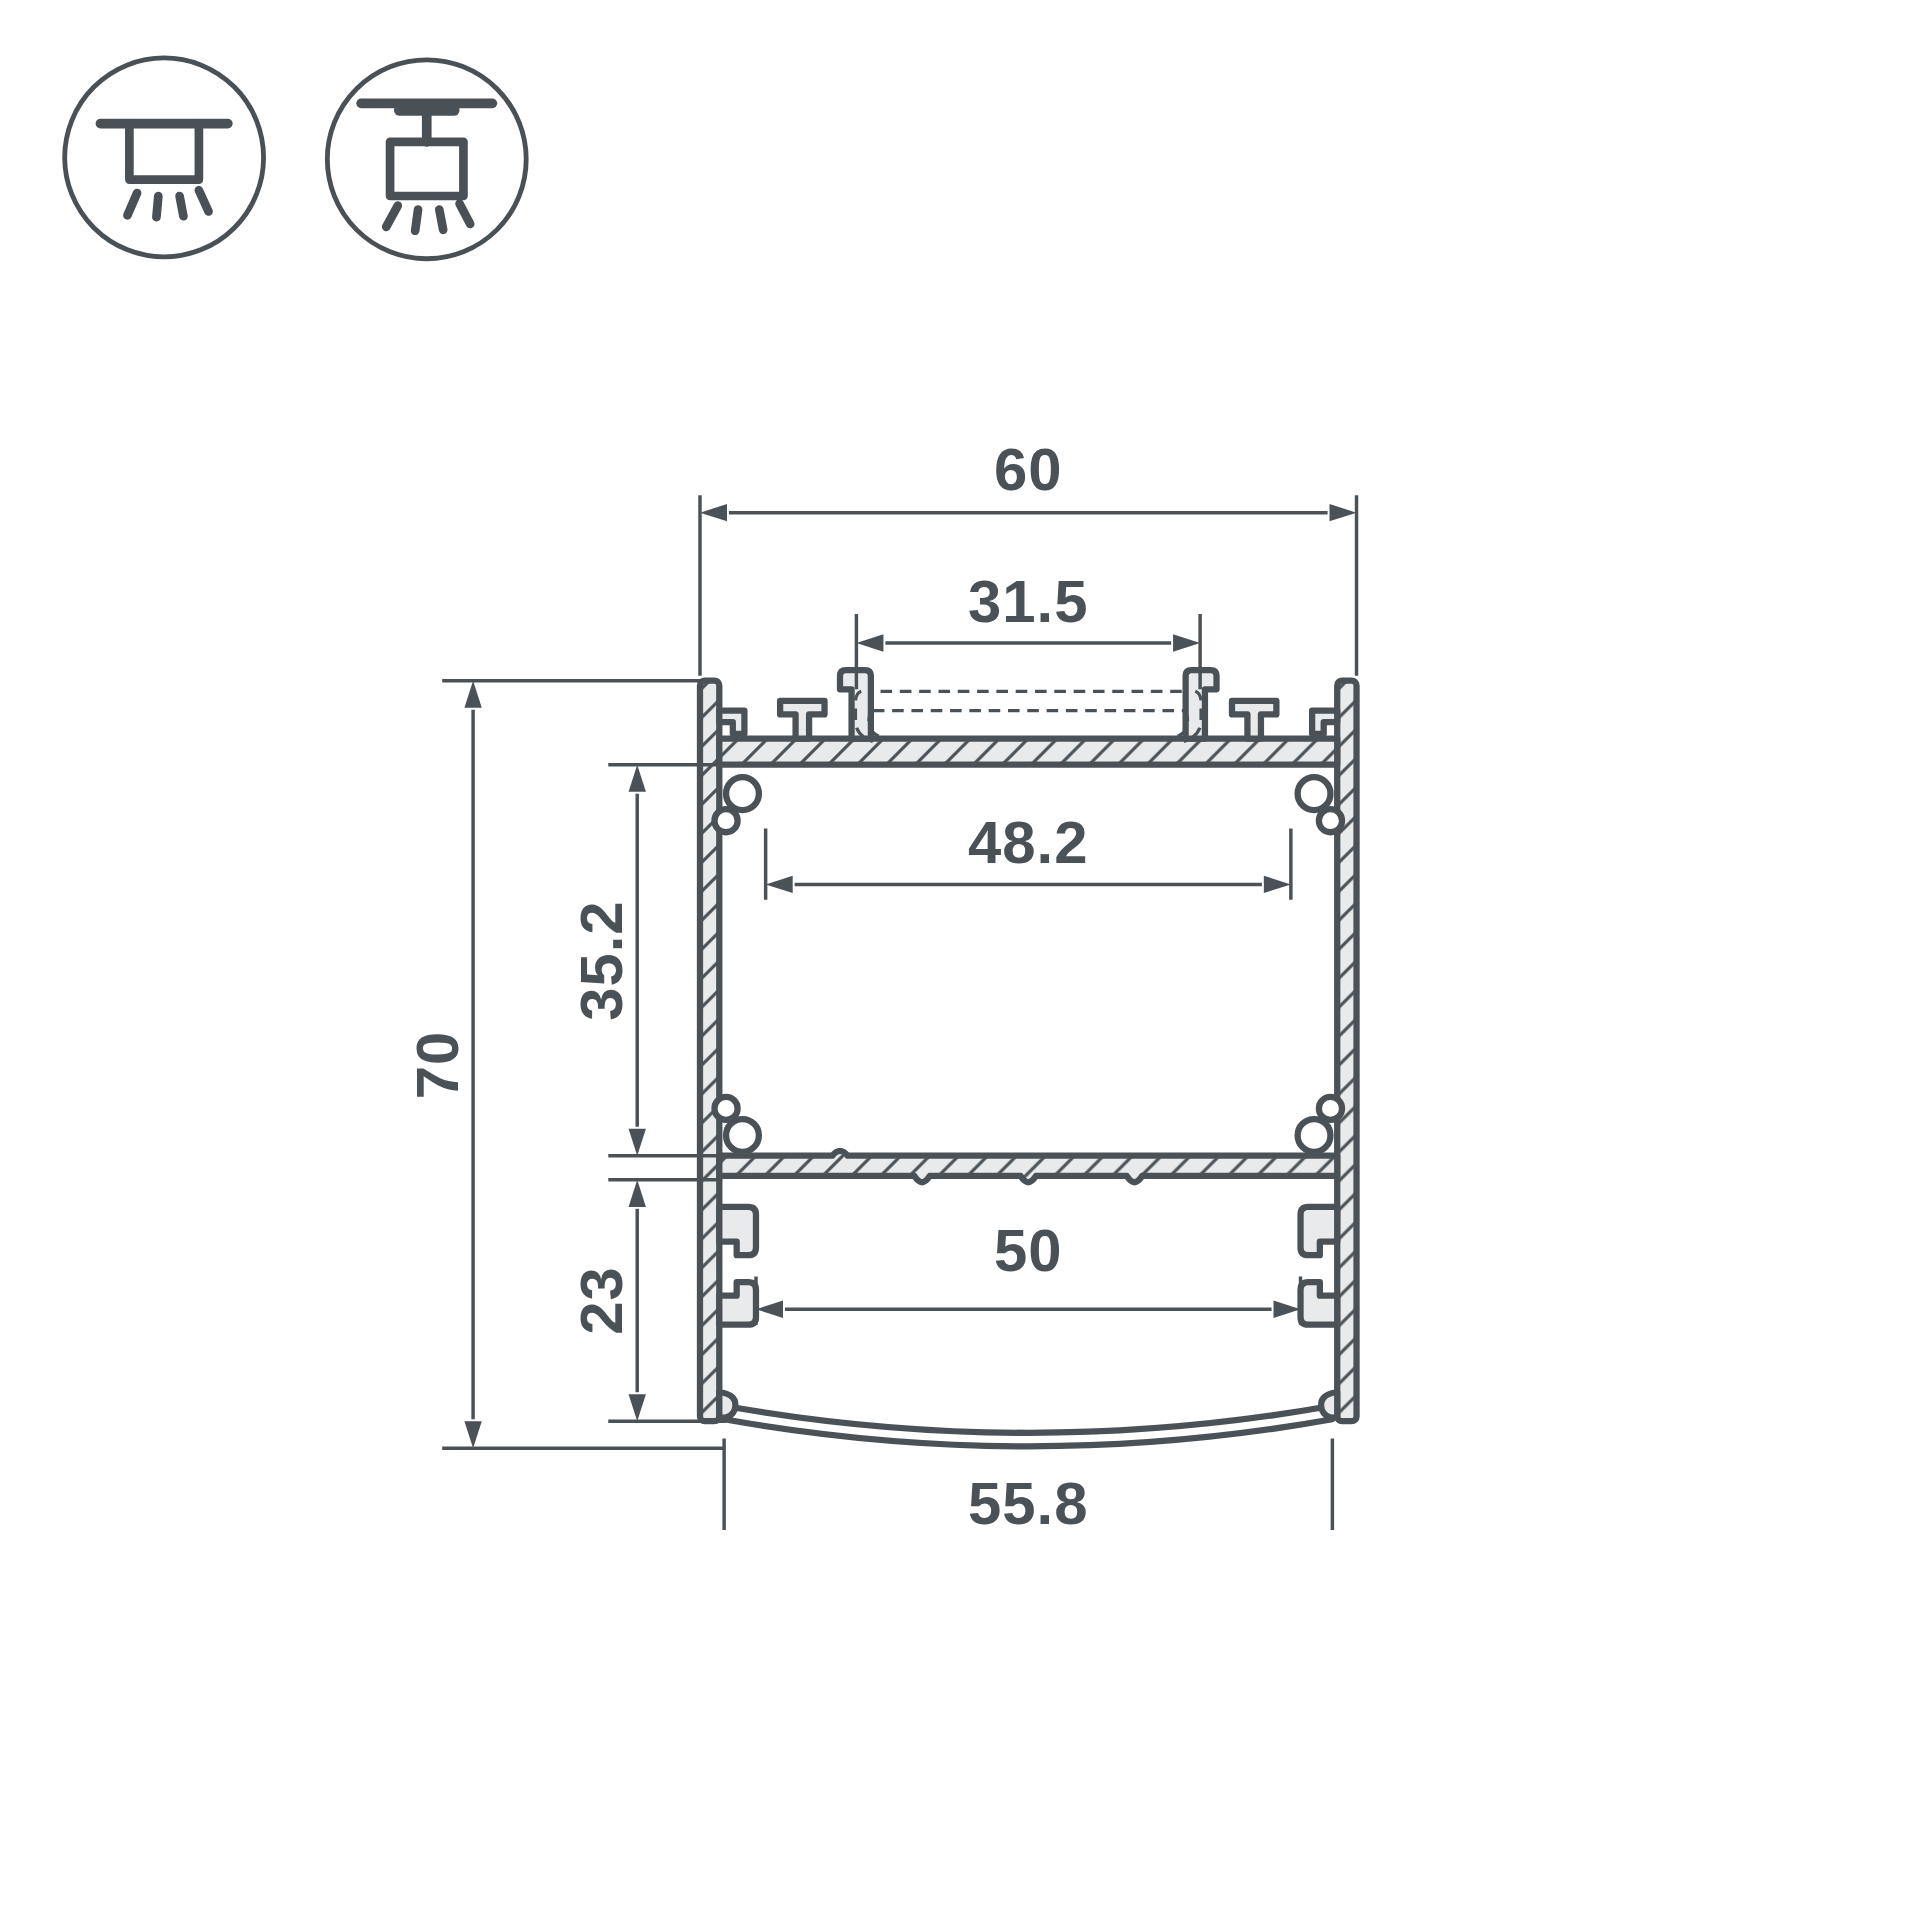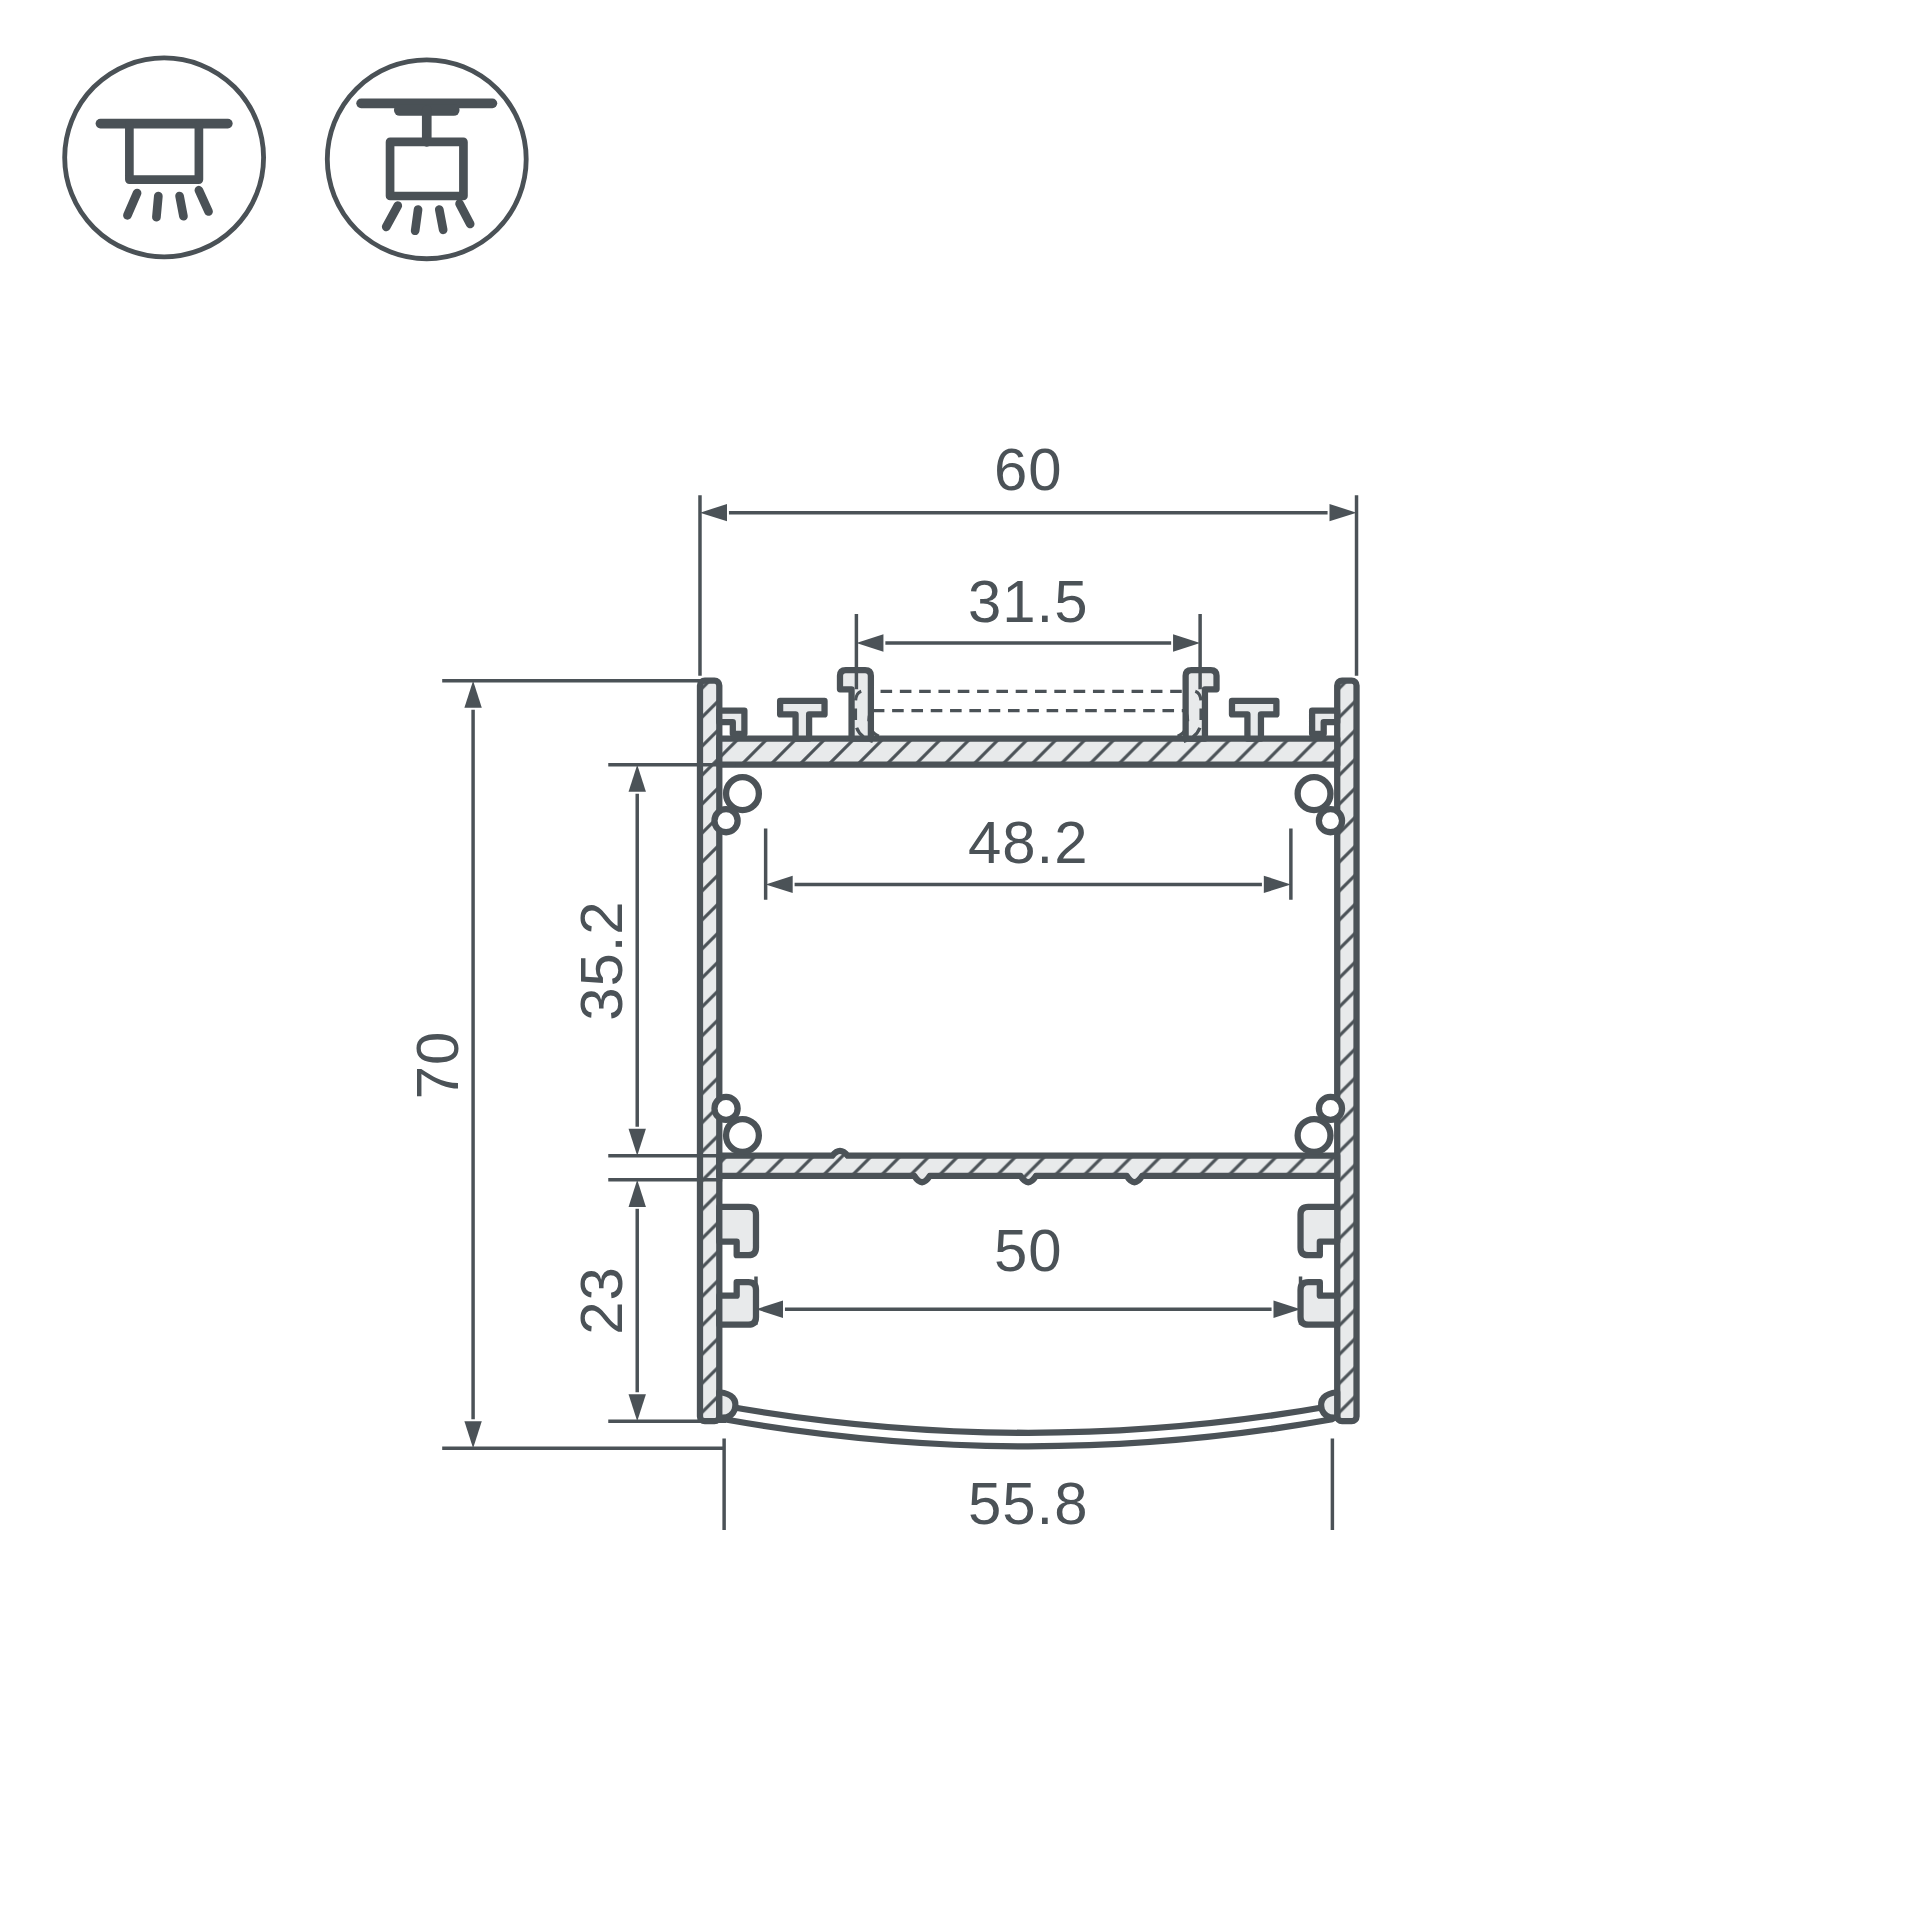--- a/index.html
+++ b/index.html
@@ -2,20 +2,21 @@
 <html><head>
 <meta charset="utf-8">
 <style>
   html, body { margin: 0; padding: 0; background: #ffffff; }
   #canvas {
     position: relative;
     width: 1931px;
     height: 1530px;
     background: #ffffff;
     font-family: "Liberation Sans", sans-serif;
+    font-weight: bold;
   }
   svg { display: block; }
   text {
     font-family: "Liberation Sans", sans-serif;
     font-size: 62px;
     fill: #4b5257;
     letter-spacing: 1px;
   }
   .outline  { stroke: #4b5257; stroke-width: 6.5; stroke-linejoin: round; }
   .alu      { fill: url(#hatch); }

